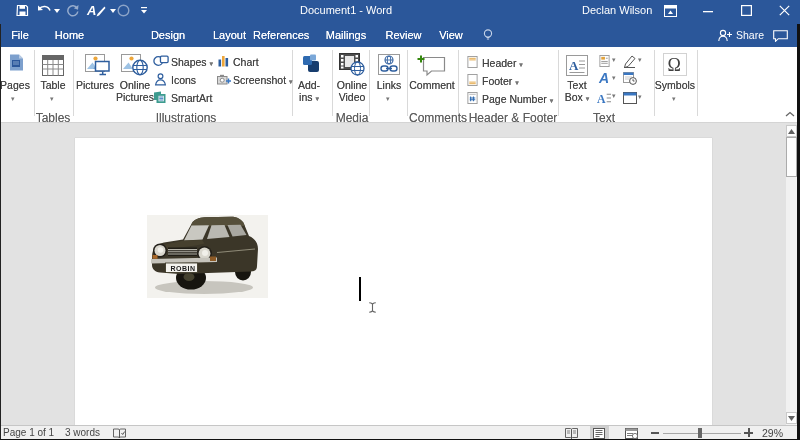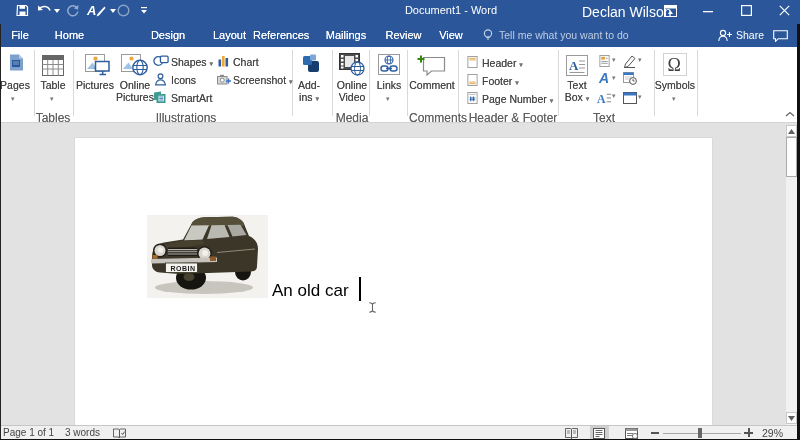--- a/index.html
+++ b/index.html
@@ -68,23 +68,23 @@
 
   <svg class="abs" style="left:117px;top:4px;opacity:.45" width="13" height="13" viewBox="0 0 13 13">
     <circle cx="6.5" cy="6.5" r="5.3" fill="none" stroke="#fff" stroke-width="1.4"></circle>
   </svg>
 
   <svg class="abs" style="left:140px;top:7px" width="8" height="7" viewBox="0 0 8 7">
     <rect x="1" y="0" width="6" height="1.2" fill="#fff"></rect>
     <path d="M1 3 L7 3 L4 6.5 Z" fill="#fff"></path>
   </svg>
 
-  <div class="abs ttext" style="left:300px;top:4px;width:197px;text-align:right;font-size:11px">Document1&nbsp;-&nbsp;Word</div>
-
-  <div class="abs ttext" style="left:582px;top:4px;font-size:14px">Declan Wilson</div>
+  <div class="abs ttext" style="left:300px;top:4px;width:197px;text-align:left;font-size:11px">Document1&nbsp;-&nbsp;Word</div>
+
+  <div class="abs ttext" style="left:582px;top:4px;font-size:11px">Declan Wilson</div>
 
   <svg class="abs" style="left:664px;top:5px" width="13" height="12" viewBox="0 0 13 12">
     <rect x="0.5" y="0.5" width="12" height="11" fill="none" stroke="#fff" stroke-width="1"></rect>
     <rect x="0.5" y="0.5" width="12" height="3" fill="#fff"></rect>
     <path d="M4 9 L9 9 L6.5 5.5 Z" fill="#fff"></path>
   </svg>
 
   <svg class="abs" style="left:703px;top:11px" width="10" height="2" viewBox="0 0 10 2">
       <rect width="10" height="1.3" fill="#fff"></rect>
     </svg>
@@ -103,21 +103,20 @@
   <div class="tab" style="left:213px;width:33px">Layout</div>
   <div class="tab" style="left:253px;width:53px">References</div>
   <div class="tab" style="left:325px;width:42px">Mailings</div>
   <div class="tab" style="left:385px;width:37px">Review</div>
   <div class="tab" style="left:438px;width:26px">View</div>
 
   <svg class="abs" style="left:483px;top:5px" width="10" height="13" viewBox="0 0 10 13">
     <circle cx="5" cy="4.5" r="3.6" fill="none" stroke="#c6d3e8" stroke-width="1.1"></circle>
     <path d="M3.7 8.5 h2.6 M3.9 10 h2.2" stroke="#c6d3e8" stroke-width="1"></path>
   </svg>
-  <div class="abs" style="left:499px;top:5px;font-size:10.5px;color:#bfcce2;line-height:13px">Tell me what you want to do</div>
 
   <svg class="abs" style="left:718px;top:5px" width="14" height="13" viewBox="0 0 14 13">
     <circle cx="5" cy="4" r="2.6" fill="none" stroke="#fff" stroke-width="1.1"></circle>
     <path d="M0.8 12 C1 8.6 3 7.3 5 7.3 C7 7.3 9 8.6 9.2 12" fill="none" stroke="#fff" stroke-width="1.1"></path>
     <path d="M11.5 3 v5 M9 5.5 h5" stroke="#fff" stroke-width="1.1"></path>
   </svg>
   <div class="abs" style="left:736px;top:5px;font-size:10.5px;color:#fff;line-height:13px">Share</div>
 
   <svg class="abs" style="left:773px;top:6px" width="15" height="12" viewBox="0 0 15 12">
     <path d="M0.7 0.7 h13.6 v8 h-9 l-2.8 2.6 v-2.6 h-1.8 z" fill="none" stroke="#fff" stroke-width="1.1"></path>
@@ -355,21 +354,20 @@
 
     <rect x="5.5" y="40" width="5" height="3.8" fill="#a8682a"></rect>
     <rect x="63" y="41.5" width="6" height="4.5" fill="#8c5a26"></rect>
 
     <rect x="18.5" y="48" width="32" height="9.5" fill="#f4f3ee" stroke="#35311f" stroke-width="0.8"></rect>
     <text x="23.5" y="55.5" font-size="7" font-weight="bold" fill="#1c1c1c" font-family="Liberation Sans,sans-serif" letter-spacing="0.5">ROBIN</text>
 
     <path d="M70 37.5 L108 34" stroke="#8f8b78" stroke-width="1.2"></path>
   </svg>
 
-  <div class="abs" style="left:271px;top:158px;font-size:17px;color:#000;font-family:'Liberation Sans',sans-serif">An old car</div>
   <div class="abs" id="cursorbar"></div>
 
   <svg class="abs" style="left:367px;top:179px" width="9" height="11" viewBox="0 0 9 11">
     <path d="M1.2 0.7 C2.5 0.7 3.6 1.2 4.5 2 C5.4 1.2 6.5 0.7 7.8 0.7 M4.5 2 V9 M1.2 10.3 C2.5 10.3 3.6 9.8 4.5 9 C5.4 9.8 6.5 10.3 7.8 10.3" fill="none" stroke="#666" stroke-width="1.1"></path>
   </svg>
 </div>
 <div class="abs" id="vscroll">
   <div class="abs" style="left:0;top:0;width:11px;height:12px;background:#fdfdfd;border:1px solid #c9c9c9"></div>
   <svg class="abs" style="left:2px;top:4px" width="7" height="5" viewBox="0 0 7 5">
       <path d="M0 5 L3.5 0 L7 5 Z" fill="#606060"></path>

